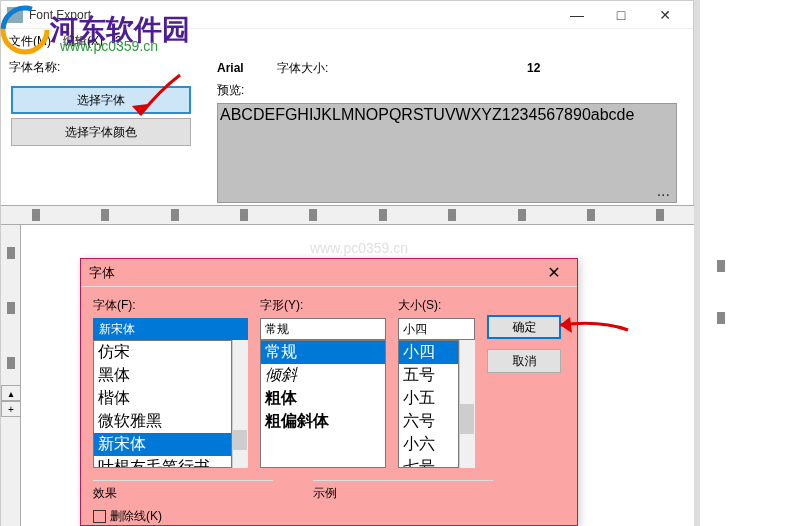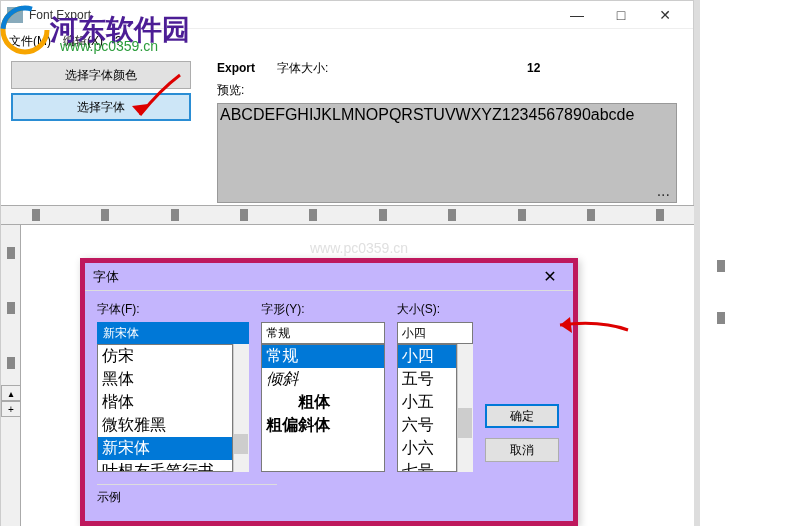--- a/index.html
+++ b/index.html
@@ -42,35 +42,35 @@
 .vertical-ruler .vcell { height: 55px; display: flex; align-items: center; justify-content: center; }
 .scroll-btn { position: absolute; left: 0; width: 20px; height: 16px; background: #f0f0f0; border: 1px solid #aaa; display: flex; align-items: center; justify-content: center; font-size: 10px; }
 
 .canvas-area { position: absolute; left: 20px; top: 224px; width: 674px; height: 302px; background: #fff; }
 .faint-wm { position: absolute; left: 310px; top: 240px; color: #e0e0e0; font-size: 14px; }
 
 .far-right-content { padding-top: 260px; }
 .far-cells { display: flex; flex-direction: column; align-items: center; gap: 40px; }
 
 
-.font-dialog { position: absolute; left: 80px; top: 258px; width: 498px; height: 268px; background: #c4b5fd; border: 5px solid #be185d; box-shadow: 2px 2px 8px rgba(0,0,0,.2); }
+.font-dialog { position: absolute; left: 80px; top: 258px; width: 498px; height: 268px; background: #fca5a5; border: 1px solid #be185d; box-shadow: 2px 2px 8px rgba(0,0,0,.2); }
 .dlg-titlebar { height: 28px; display: flex; align-items: center; padding: 0 8px; border-bottom: 1px solid #ddd; }
 .dlg-titlebar .title { flex: 1; font-size: 13px; }
 .dlg-close { width: 30px; height: 24px; display: flex; align-items: center; justify-content: center; font-size: 16px; }
 
-.dlg-body { display: flex; padding: 10px 12px 4px 12px; gap: 12px; align-items: flex-end; }
+.dlg-body { display: flex; padding: 10px 12px 4px 12px; gap: 12px; }
 .col { display: flex; flex-direction: column; }
 .col-label { font-size: 12px; margin-bottom: 4px; }
 .combo-input { height: 22px; border: 2px solid #0078d7; background: #0078d7; color: #fff; font-size: 12px; padding: 0 4px; display: flex; align-items: center; }
 .combo-input.white { background: #fff; color: #000; border: 1px solid #7a7a7a; }
 .listbox { border: 1px solid #7a7a7a; font-size: 16px; background: #fff; overflow: hidden; }
 .list-item { padding: 1px 4px; white-space: nowrap; }
 .list-item.sel { background: #0078d7; color: #fff; }
 .list-item.italic { font-style: italic; }
-.list-item.bold { font-weight: bold; margin-left: 32px; }
+.list-item.bold { font-weight: bold; }
 .list-item.bolditalic { font-weight: bold; }
 .list-item.script { font-family: Liberation Serif, serif; }
 .scrollbar-v { width: 16px; background: #f0f0f0; border-left: 1px solid #ccc; position: relative; }
 .scrollbar-track { display: flex; }
 .thumb { position: absolute; width: 14px; left: 0; background: #cdcdcd; }
 
 .col-font { width: 160px; }
 .col-style { width: 130px; }
 .col-size { width: 80px; }
 .col-btns { width: 80px; padding-top: 18px; }
@@ -101,26 +101,27 @@
   </div>
 
   <div class="menubar">
     <span>文件(M)</span>
     <span>编辑(X)</span>
     <span>?</span>
   </div>
 
   <div class="top-area">
     <div class="left-col">
+      <div class="label-row">字体名称:</div>
+      <div class="btn selected">选择字体</div>
       <div class="btn">选择字体颜色</div>
-      <div class="btn selected">选择字体</div>
     </div>
     <div class="right-col">
       <div class="info-row">
-        <span class="lbl">Export</span>
+        <span class="lbl">Arial</span>
         <span class="val">字体大小:</span>
         <span style="margin-left:120px;font-weight:bold;">12</span>
       </div>
       <div class="info-row">
         <span>预览:</span>
       </div>
       <div class="preview-box">
         <span>ABCDEFGHIJKLMNOPQRSTUVWXYZ1234567890abcde</span>
         <span class="preview-dots">...</span>
       </div>
@@ -255,20 +256,27 @@
     </div>
 
     <div class="col col-btns">
       <div class="dlg-btn">确定</div>
       <div class="dlg-btn plain">取消</div>
     </div>
   </div>
 
   <div class="bottom-groups">
     <div class="group" style="width:180px;">
+      <span>效果</span>
+      <div class="checkbox-row">
+        <div class="cb"></div>
+        <span>删除线(K)</span>
+      </div>
+    </div>
+    <div class="group" style="width:180px;">
       <span>示例</span>
     </div>
   </div>
 </div>
 
 <svg class="red-arrow" style="left:130px;top:70px;width:60px;height:60px;">
   <path class="arrow-line" d="M50,5 Q30,20 10,45"></path>
   <polygon class="arrow-head" points="10,45 2,36 18,34"></polygon>
 </svg>
 <svg class="red-arrow" style="left:550px;top:310px;width:80px;height:30px;">

